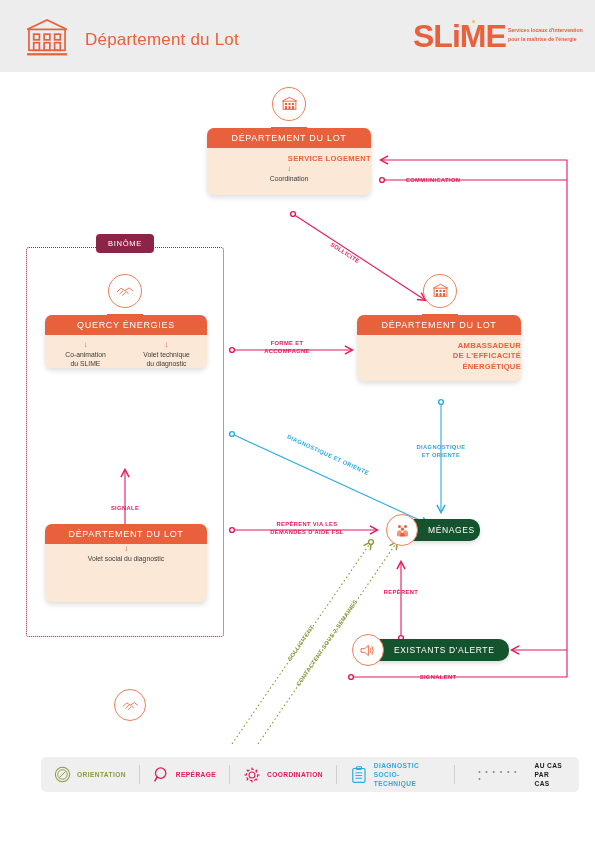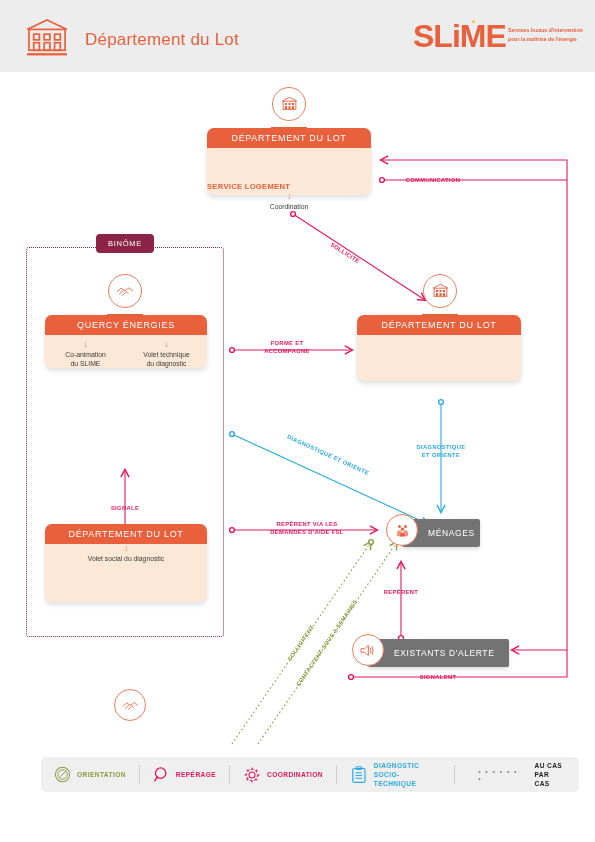--- a/index.html
+++ b/index.html
@@ -34,27 +34,27 @@
   
   #canvas { position:absolute; left:0; top:72px; width:595px; height:680px; }
   svg.lines { position:absolute; left:0; top:0; width:595px; height:680px; overflow:visible; }
 
   
   .card { position:absolute; border-radius:7px; background:#fce8d6;
           box-shadow:0 3px 5px rgba(0,0,0,.12); }
   .card-hd { background:#e8603c; color:#fff; border-radius:7px 7px 0 0;
              text-align:center; font-size:9px; font-weight:400; letter-spacing:.7px;
              padding:5px 0 5px; }
-  .card-sub { color:#e8603c; text-align:left; font-size:7.6px; font-weight:bold;
-              letter-spacing:.3px; padding-top:6px; line-height:1.35;margin-top:28px; }
+  .card-sub { color:#e8603c; text-align:right; font-size:7.6px; font-weight:bold;
+              letter-spacing:.3px; padding-top:6px; line-height:1.35; }
   .card-note { color:#3a3a3a; text-align:center; font-size:6.8px; padding-top:1px; line-height:1.3;}
   .dn-arrow { color:#e8603c; text-align:center; font-size:8px; line-height:10px; }
 
   
-  .badge { position:absolute; height:28px; border-radius:2px; background:#737373;
+  .badge { position:absolute; height:22px; border-radius:10px; background:#14532d;
            color:#fff; font-size:8.5px; letter-spacing:.6px; display:flex;
            align-items:center; box-shadow:0 2px 4px rgba(0,0,0,.15); }
   .badge span.lbl { padding-left:26px; padding-right:12px; }
 
   .circ-icon { position:absolute; border:1.4px solid #ef7f59; border-radius:50%;
                background:#fff; display:flex; align-items:center; justify-content:center; }
   .underbar { position:absolute; height:1.6px; background:#e8603c; }
 
   
   #binome-box { position:absolute; left:26px; top:175px; width:198px; height:390px;
@@ -219,20 +219,23 @@
           <rect x="15.5" y="9.5" width="3" height="3"></rect>
       <rect x="5.5" y="14" width="3" height="4.5"></rect>
           <rect x="10.5" y="14" width="3" height="4.5"></rect>
           <rect x="15.5" y="14" width="3" height="4.5"></rect>
         </g>
     </svg>
   </div>
   <div class="underbar" style="left:422px; top:242px; width:36px;"></div>
   <div class="card" style="left:357px; top:243px; width:164px; height:66px;">
     <div class="card-hd">DÉPARTEMENT DU LOT</div>
+    <div class="card-sub" style="white-space:pre-line">AMBASSADEUR
+DE L'EFFICACITÉ
+ÉNERGÉTIQUE</div>
   </div>
 
   <div class="circ-icon" style="left:108px; top:482px; width:34px; height:34px;">
     <svg viewBox="0 0 24 22" width="17" height="16">
       <g stroke="#e8603c" stroke-width="1.3" fill="none">
         <path d="M1.5 7 L12 1.6 L22.5 7"></path>
           <rect x="3" y="7" width="18" height="11.5"></rect>
       </g>
       <g fill="#e8603c">
           <rect x="5.5" y="9.5" width="3" height="3"></rect>

